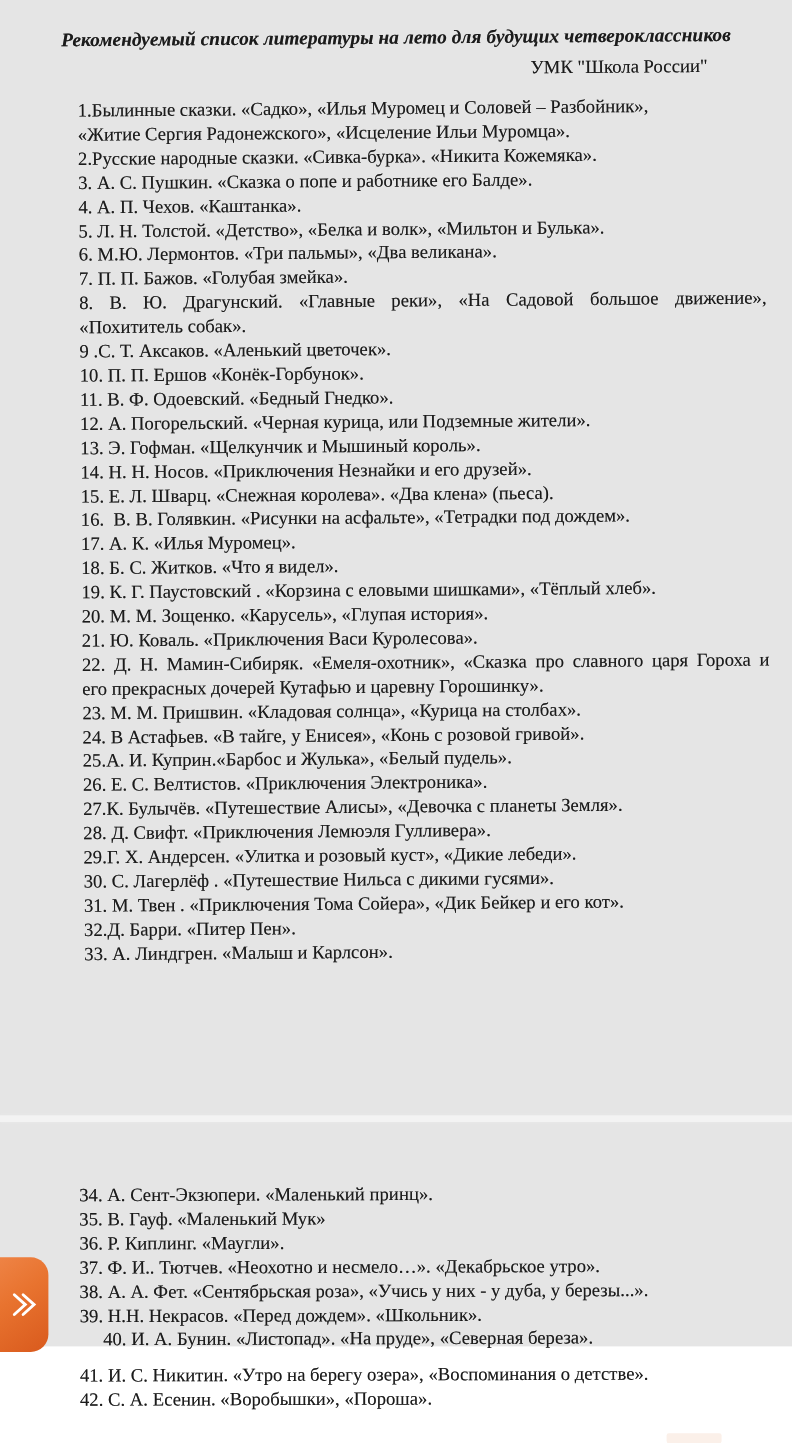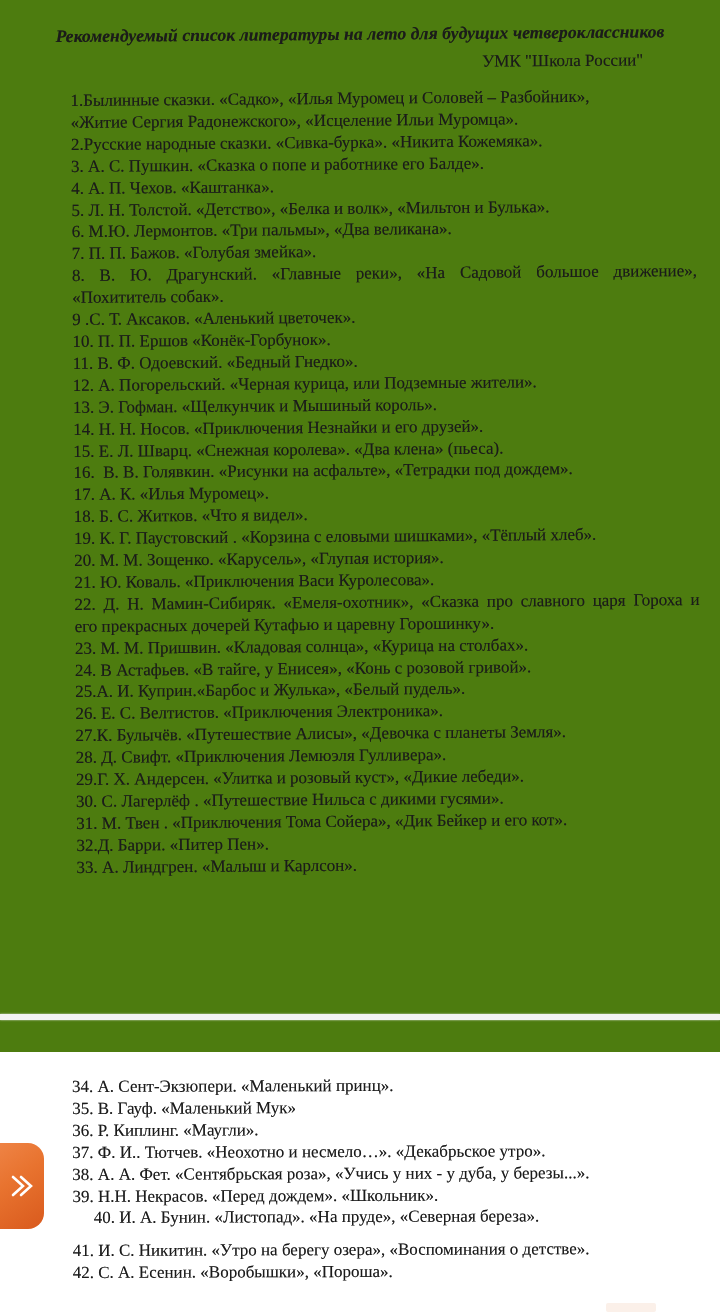--- a/index.html
+++ b/index.html
@@ -5,22 +5,22 @@
   html, body {
     margin: 0; padding: 0;
     width: 720px; height: 1312px;
     background: #ffffff;
     overflow: hidden;
     font-family: "Liberation Serif", serif;
     color: #1b1b1b;
   }
   .screen {
     position: relative;
-    width: 720px; height: 1052px;
-    background: #4d7c0f;
+    width: 720px; height: 1224px;
+    background: #e5e5e5;
   }
   
   .page1 {
     position: absolute;
     left: 0; top: 0; width: 720px;
     transform: rotate(-0.45deg);
     transform-origin: 60px 30px;
   }
   .doc-title {
     margin: 26px 34px 0 34px;

